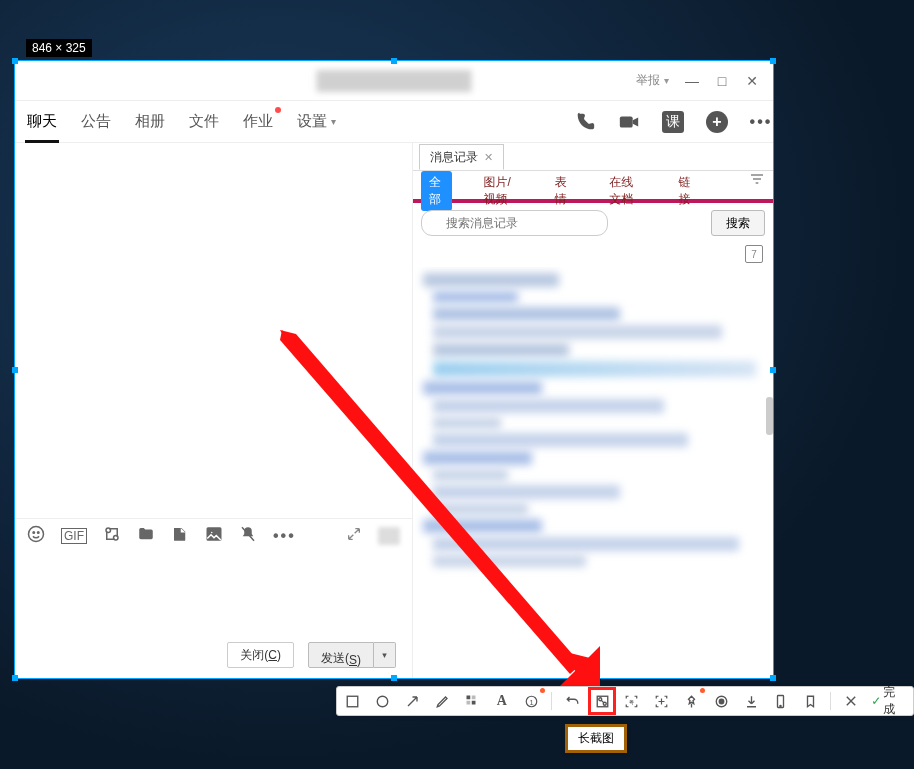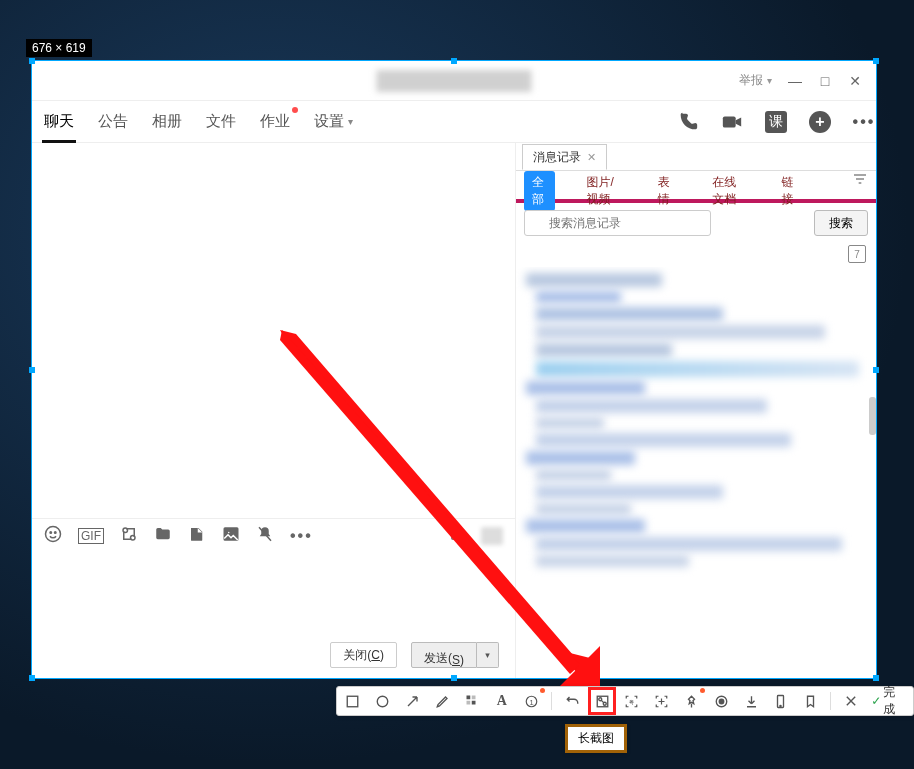--- a/index.html
+++ b/index.html
@@ -12,22 +12,22 @@
 
   
   .dim-label {
     position: absolute; left: 26px; top: 39px;
     background: #000; color: #fff; font-size: 12px;
     padding: 2px 6px; z-index: 10;
   }
 
   
   .selection {
-    position: absolute; left: 31px; top: 60px;
-    width: 846px; height: 619px;
+    position: absolute; left: 14px; top: 60px;
+    width: 760px; height: 619px;
     border: 1px solid #00a8ff;
     background: #fff;
     z-index: 5;
   }
   .handle {
     position: absolute; width: 6px; height: 6px;
     background: #00a8ff; z-index: 20;
   }
   .h-tl{left:-3px;top:-3px} .h-tm{left:50%;top:-3px;margin-left:-3px}
   .h-tr{right:-3px;top:-3px} .h-ml{left:-3px;top:50%;margin-top:-3px}
@@ -159,21 +159,21 @@
   }
   .pill.active { background: #1e90ff; color: #fff; }
   .filter-row .spacer { flex: 1; }
   .filter-ic { color: #888; cursor: pointer; }
   .search-row {
     height: 40px; display: flex; align-items: center;
     padding: 0 8px; gap: 6px;
   }
   .search-in {
     flex: 1; height: 26px; border: 1px solid #ccc;
-    border-radius: 3px; padding: 0 6px 0 24px;
+    border-radius: 11px; padding: 0 6px 0 24px;
     font-size: 12px; color: #8b5cf6; position: relative;
     background: #fff;
   }
   .search-wrap { position: relative; flex: 1; }
   .mag {
     position: absolute; left: 6px; top: 50%;
     transform: translateY(-50%); color: #aaa; font-size: 12px;
     pointer-events: none;
   }
   .search-btn {
@@ -250,21 +250,21 @@
     background: #fff; border: 3px solid #a16207;
     font-size: 12px; padding: 3px 10px;
     box-shadow: 0 1px 4px rgba(0,0,0,.2);
     z-index: 50;
   }
 
 </style>
 </head>
 <body>
 
-<div class="dim-label">676 × 619</div>
+<div class="dim-label">846 × 325</div>
 
 <div class="selection">
   <div class="handle h-tl"></div>
   <div class="handle h-tm"></div>
   <div class="handle h-tr"></div>
   <div class="handle h-ml"></div>
   <div class="handle h-mr"></div>
   <div class="handle h-bl"></div>
   <div class="handle h-bm"></div>
   <div class="handle h-br"></div>

